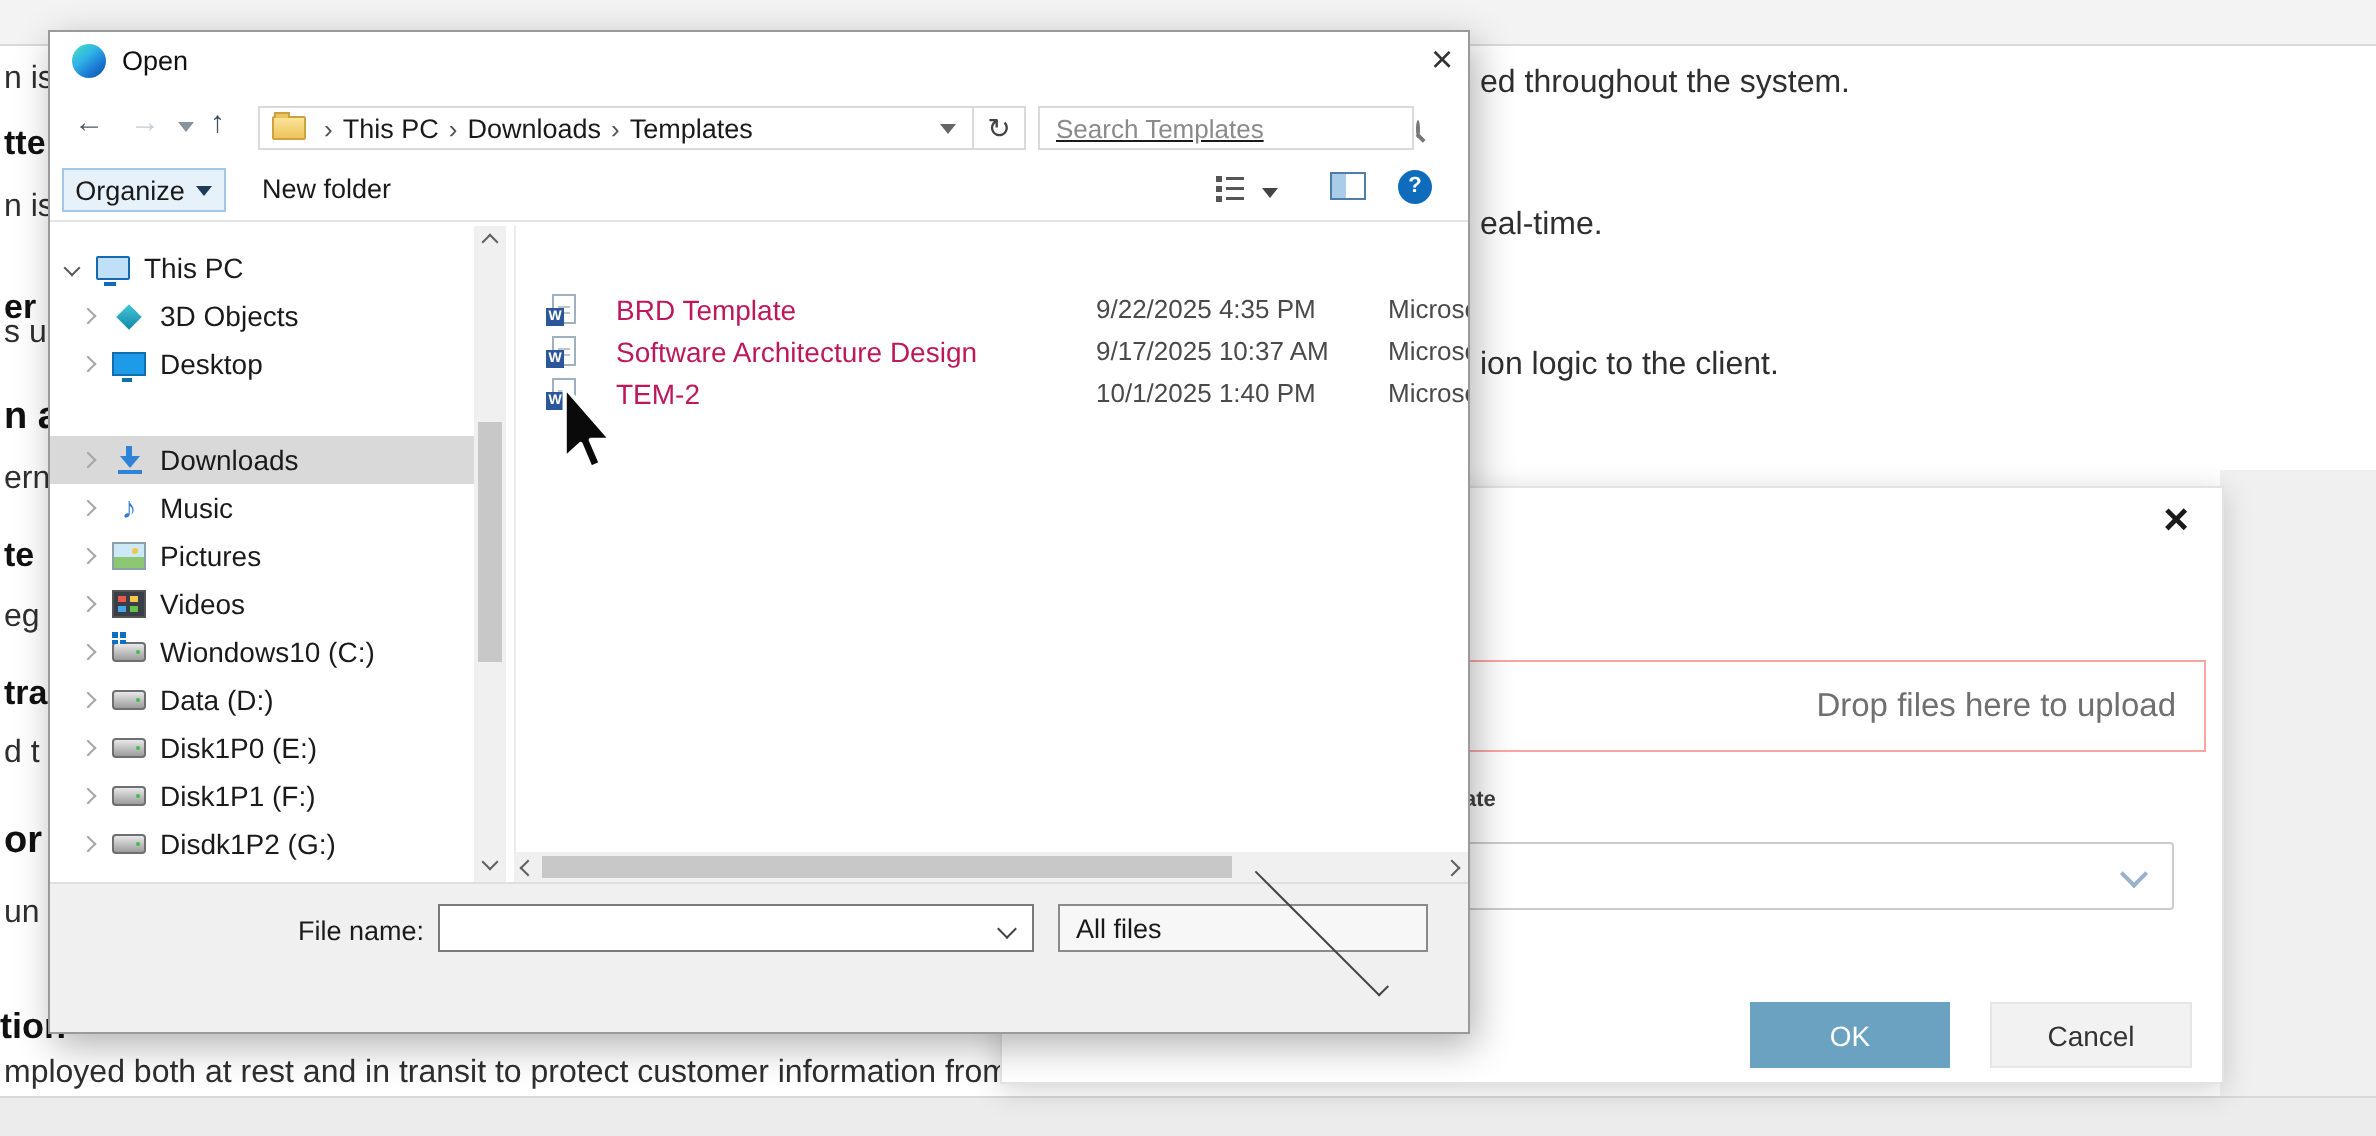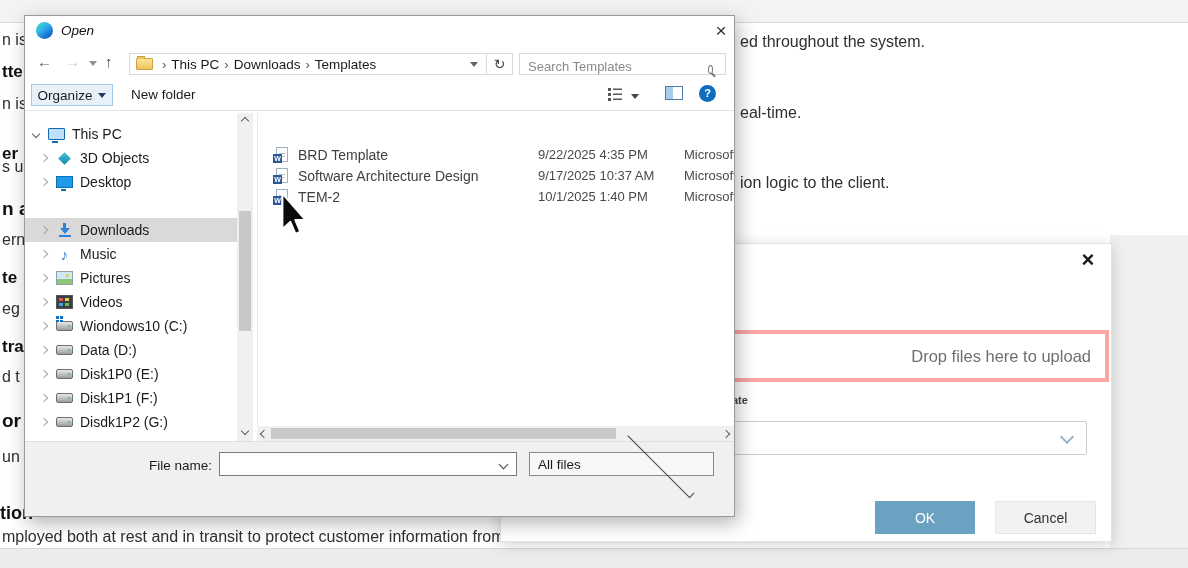--- a/index.html
+++ b/index.html
@@ -13,45 +13,45 @@
   .pageline{position:absolute;left:740px;font-size:16px;color:#2f2f2f;white-space:nowrap;z-index:1;}
   .lfrag{position:absolute;left:2px;font-size:16px;color:#2f2f2f;white-space:nowrap;z-index:1;}
   .lfrag.b{font-weight:bold;font-size:17px;color:#111;}
   .lfrag.bb{font-weight:bold;font-size:19px;color:#111;}
   #bheading{left:0;top:503px;font-size:18px;font-weight:bold;color:#111;z-index:1;}
   #bline{left:2px;top:528px;font-size:16px;color:#2f2f2f;white-space:nowrap;z-index:1;}
 
   
   #modal{left:500px;top:243px;width:610px;height:297px;background:#fff;border:1px solid #e3e3e3;box-shadow:0 3px 14px rgba(0,0,0,.18);z-index:5;}
   #modal-close{left:576px;top:6px;width:22px;height:22px;font-size:22px;font-weight:bold;color:#1a1a1a;line-height:20px;text-align:center;cursor:pointer;}
-  #dropzone{left:120px;top:86px;width:466px;height:44px;border:4px solid #fca5a5;display:flex;align-items:center;justify-content:flex-end;padding-right:14px;color:#6f6f6f;font-size:16.5px;}
+  #dropzone{left:120px;top:86px;width:466px;height:44px;border:1px solid #fca5a5;display:flex;align-items:center;justify-content:flex-end;padding-right:14px;color:#6f6f6f;font-size:16.5px;}
   #modal-label{left:231px;top:150px;font-size:11px;font-weight:600;color:#3f3f3f;}
   #modal-select{left:120px;top:177px;width:464px;height:32px;border:1px solid #ccc;border-radius:2px;background:#fff;}
   #modal-select .mchev{position:absolute;right:14px;top:10px;width:8px;height:8px;border-right:2px solid #9ab3cc;border-bottom:2px solid #9ab3cc;transform:rotate(45deg);}
   #ok-btn{left:374px;top:257px;width:100px;height:33px;background:#6ba1c1;color:#fff;font-size:14px;display:flex;align-items:center;justify-content:center;cursor:pointer;}
   #modal-cancel{left:494px;top:257px;width:101px;height:33px;background:#f2f2f2;border:1px solid #e6e6e6;color:#333;font-size:14px;display:flex;align-items:center;justify-content:center;box-sizing:border-box;cursor:pointer;}
 
   
   #dlg{left:24px;top:15px;width:709px;height:500px;background:#fff;border:1px solid #9a9a9a;box-shadow:3px 6px 18px rgba(0,0,0,.30);z-index:10;font-size:14px;color:#1a1a1a;}
   #titlebar{left:0;top:0;width:709px;height:30px;background:#fff;}
   .edge-ic{left:11px;top:6px;width:17px;height:17px;border-radius:50%;background:linear-gradient(140deg,#45ddc0 5%,#2fb3e8 40%,#1b77d4 70%,#0c59a4 95%);}
-  #dlg-title{left:36px;top:7px;font-size:13.5px;color:#111;font-style:italic;}
+  #dlg-title{left:36px;top:7px;font-size:13.5px;color:#111;}
   #dlg-close{left:684px;top:4px;width:24px;height:22px;font-size:19px;color:#333;text-align:center;line-height:21px;cursor:pointer;}
 
   #addrrow{left:0;top:30px;width:709px;height:33px;background:#fff;}
   .navg{position:absolute;top:7px;font-size:15px;color:#5a6a78;}
   .tri{width:0;height:0;border-left:4px solid transparent;border-right:4px solid transparent;border-top:5px solid #555;}
   #addrbox{left:104px;top:7px;width:358px;height:22px;border:1px solid #d9d9d9;background:#fff;display:flex;align-items:center;box-sizing:border-box;}
   .fold{width:15px;height:10px;background:linear-gradient(#fbe49a,#edc35c);border:1px solid #caa23f;border-radius:1px;position:relative;margin:0 4px 0 6px;}
   .fold::before{content:"";position:absolute;left:0;top:-3px;width:6px;height:2px;background:#edc35c;border:1px solid #caa23f;border-bottom:none;}
   .crumbsep{color:#555;font-size:13px;margin:0 5px;}
   .crumb{font-size:13.5px;color:#1a1a1a;cursor:pointer;}
   #addr-chev{margin-left:auto;margin-right:8px;}
   #refreshbox{left:462px;top:7px;width:26px;height:22px;border:1px solid #d9d9d9;border-left:none;box-sizing:border-box;text-align:center;line-height:20px;font-size:14px;color:#444;}
-  #searchbox{left:494px;top:7px;width:207px;height:22px;border:1px solid #d9d9d9;box-sizing:border-box;display:flex;align-items:flex-end;}
+  #searchbox{left:494px;top:7px;width:188px;height:22px;border:1px solid #d9d9d9;box-sizing:border-box;display:flex;align-items:center;text-decoration:underline;}
   #searchbox input{border:none;outline:none;flex:1;font-size:13px;color:#333;padding:0 4px 0 8px;font-family:inherit;background:transparent;}
   #searchbox input::placeholder{color:#8a8a8a;}
   .magnifier{width:7px;height:7px;border:1.5px solid #777;border-radius:50%;position:relative;margin-right:12px;}
   .magnifier::after{content:"";position:absolute;width:5px;height:1.5px;background:#777;transform:rotate(45deg);right:-4px;bottom:-2px;}
 
   #toolbar{left:0;top:63px;width:709px;height:32px;background:#fff;border-bottom:1px solid #e3e3e3;box-sizing:border-box;padding-left:39px;}
   #organize{left:6px;top:5px;width:82px;height:22px;background:#e7f1fa;border:1px solid #a3c7e8;box-sizing:border-box;display:flex;align-items:center;justify-content:center;gap:6px;font-size:13.5px;cursor:pointer;}
   #organize .tri{border-top-color:#1f3b57;}
   #newfolder{left:106px;top:8px;font-size:13.5px;cursor:pointer;}
   #views-ic{left:582px;top:8px;cursor:pointer;}
@@ -101,21 +101,21 @@
   #lheader{left:234px;top:97px;width:475px;height:26px;}
   #lheader .hname{position:absolute;left:15px;top:8px;width:259px;font-size:13.5px;color:#454545;cursor:pointer;}
   #lheader .hdate{position:absolute;left:274px;top:8px;width:146px;font-size:13.5px;color:#454545;cursor:pointer;}
   #lheader .htype{position:absolute;left:420px;top:8px;font-size:13.5px;color:#454545;cursor:pointer;}
   #sortcaret{left:356px;top:1px;width:5px;height:5px;border-right:1.5px solid #8a8a8a;border-bottom:1.5px solid #8a8a8a;transform:rotate(-135deg);}
   .hdiv{position:absolute;top:3px;width:1px;height:20px;background:#e0e0e0;}
   .frow{position:absolute;left:234px;width:475px;height:21px;display:flex;align-items:center;overflow:hidden;cursor:pointer;}
   .wdoc{width:15px;height:16px;position:relative;flex:none;margin-left:14px;}
   .wdoc .pg{position:absolute;right:0;top:0;width:10px;height:13px;background:#fff;border:1px solid #9fb0c0;background-image:repeating-linear-gradient(#fff 0 2px,#b9c6d2 2px 3px);background-size:6px 8px;background-position:2px 3px;background-repeat:no-repeat;}
   .wdoc .w{position:absolute;left:0;bottom:0;width:9px;height:9px;background:#2b579a;color:#fff;font-size:7px;font-weight:bold;line-height:9px;text-align:center;}
-  .fname{margin-left:10px;width:240px;font-size:14px;color:#404040;white-space:nowrap;overflow:hidden;}
+  .fname{margin-left:20px;width:240px;font-size:14px;color:#be185d;white-space:nowrap;overflow:hidden;}
   .fdate{width:146px;font-size:13px;color:#4a4a4a;white-space:nowrap;}
   .ftype{flex:1;font-size:13px;color:#4a4a4a;white-space:nowrap;overflow:hidden;}
 
   
   #hscroll{left:232px;top:410px;width:477px;height:15px;background:#f0f0f0;display:flex;align-items:center;}
   .hcaret{width:5px;height:5px;border-right:1.5px solid #606060;border-bottom:1.5px solid #606060;flex:none;}
   #hthumb{position:absolute;left:14px;top:2px;width:345px;height:11px;background:#c8c8c8;cursor:pointer;}
 
   
   #bpanel{left:0;top:425px;width:709px;height:75px;background:#f0f0f0;border-top:1px solid #dfdfdf;box-sizing:border-box;}

